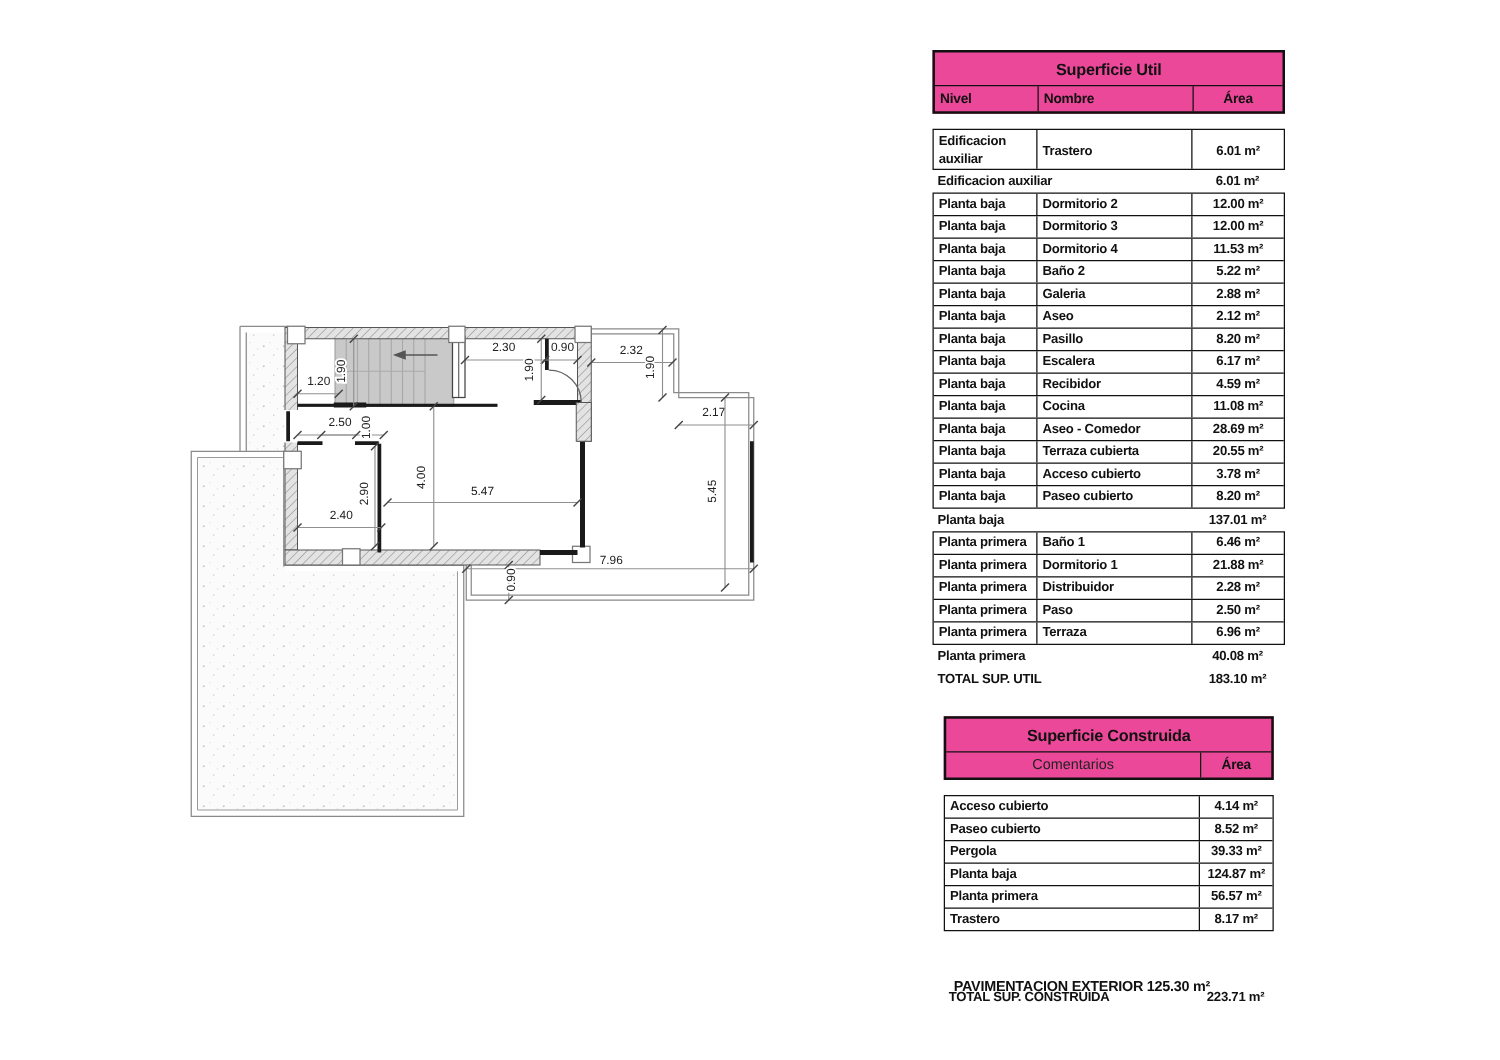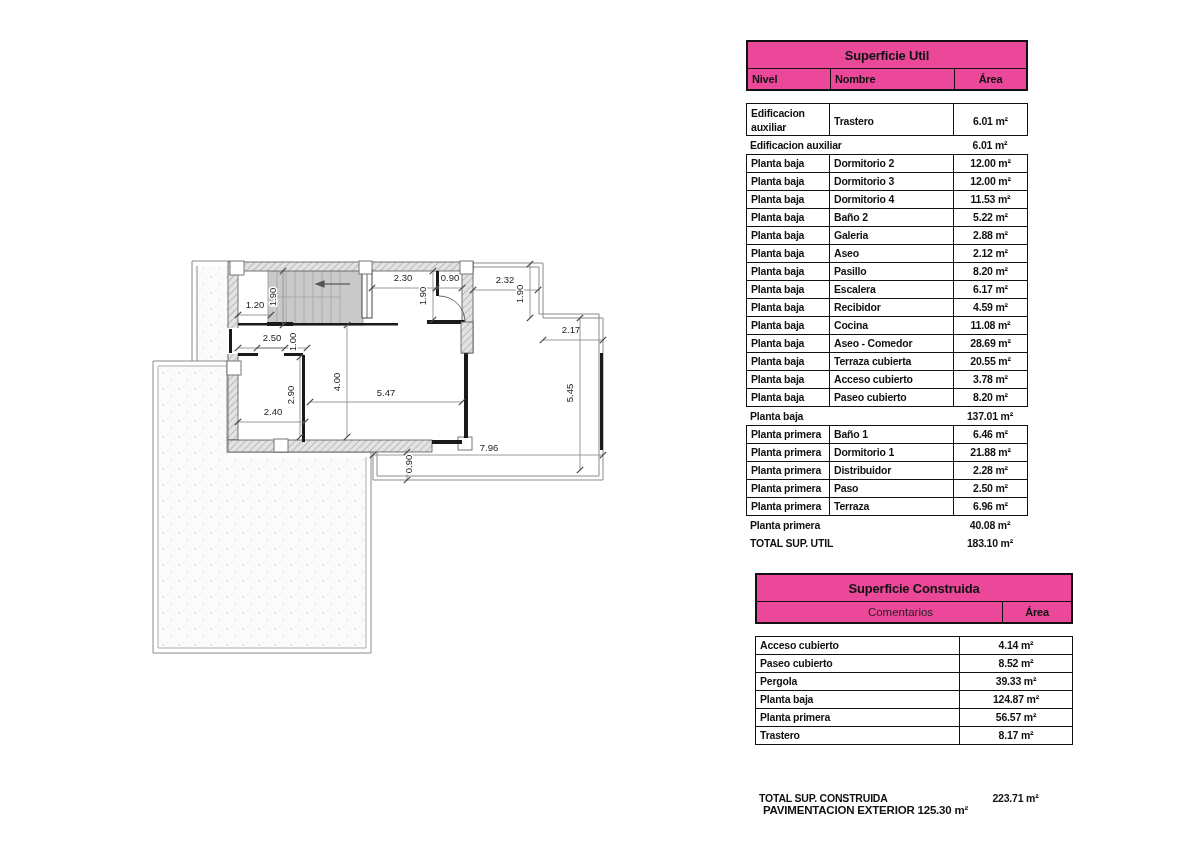--- a/index.html
+++ b/index.html
@@ -5,21 +5,21 @@
   html,body{margin:0;padding:0;background:#fff;}
   .page{position:relative;width:1200px;height:848px;background:#ffffff;overflow:hidden;
         font-family:"Liberation Sans",sans-serif;}
   svg text{font-family:"Liberation Sans",sans-serif;}
 
   
   .tbl{position:absolute;color:#111;font-weight:bold;letter-spacing:-0.2px;}
   .tbl-head{border:2px solid #111;background:#ec4899;}
   .tbl-title{text-align:center;font-size:13px;padding:6px 0 5px 0;border-bottom:1.5px solid #111;}
   .cols3{display:grid;grid-template-columns:82px 124px 1fr;}
-  .cols2{display:grid;grid-template-columns:203px 1fr;padding-left:42px;}
+  .cols2{display:grid;grid-template-columns:203px 1fr;}
   .hcell{font-size:11px;padding:4px 0 4px 4px;}
   .hcell.center{padding-left:0;text-align:center;}
   .hcell.sep{border-left:1.5px solid #111;}
   .box{border:1.5px solid #111;margin:0;background:#fff;}
   .row3{display:grid;grid-template-columns:82px 124px 1fr;align-items:center;}
   .row2{display:grid;grid-template-columns:203px 1fr;align-items:center;}
   .row3 + .row3, .row2 + .row2{border-top:1px solid #111;}
   .cell{font-size:10.5px;line-height:17px;padding-left:4px;white-space:nowrap;overflow:hidden;}
   .cell.val{padding-left:0;text-align:center;}
   .cell.sep{border-left:1px solid #111;align-self:stretch;display:flex;align-items:center;}
@@ -362,21 +362,21 @@
           <div class="lab">Planta primera</div>
           <div class="val">40.08 m²</div>
         </div>
       </div>
     <div class="subrow">
       <div class="lab">TOTAL SUP. UTIL</div>
       <div class="val">183.10 m²</div>
     </div>
   </div>
 
-  <div class="tbl" style="left:755px;top:573px;width:318px;">
+  <div class="tbl" style="left:755px;top:573px;width:264px;">
     <div class="tbl-head">
       <div class="tbl-title">Superficie Construida</div>
       <div class="cols2">
         <div class="hcell center comentarios">Comentarios</div>
         <div class="hcell sep center">Área</div>
       </div>
     </div>
     <div class="gap"></div>
     <div class="box" id="constr-rows">
         <div class="row2">
@@ -403,14 +403,14 @@
           <div class="cell">Trastero</div>
           <div class="cell sep val">8.17 m²</div>
         </div>
       </div>
     <div class="subrow" style="grid-template-columns:203px 1fr;margin-top:44px;">
       <div class="lab">TOTAL SUP. CONSTRUIDA</div>
       <div class="val">223.71 m²</div>
     </div>
   </div>
 
-  <div class="note" style="left:763px;top:804px;">PAVIMENTACION EXTERIOR 125.30 m²</div>
+  <div class="note" style="left:763px;top:784px;">PAVIMENTACION EXTERIOR 125.30 m²</div>
 </div>
 
 </body></html>

